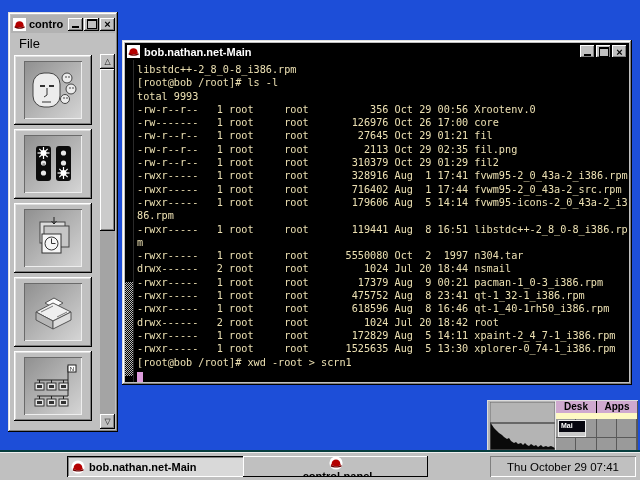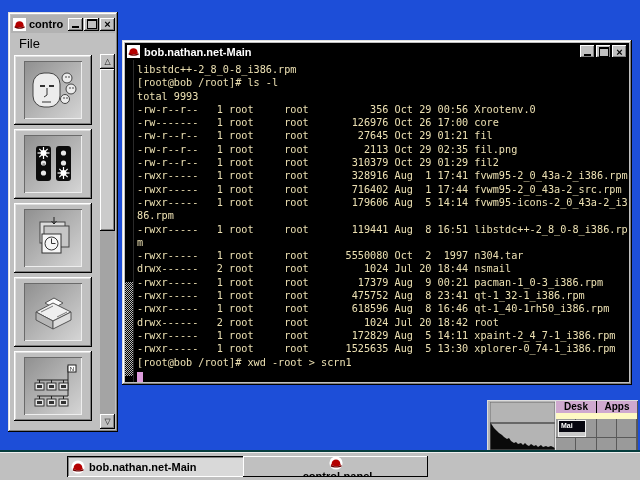--- a/index.html
+++ b/index.html
@@ -329,15 +329,16 @@
     <div class="tb-btn raised-thin task2">
       <span>
         <svg class="rh" width="14" height="14" viewBox="0 0 16 16">
             <circle cx="8" cy="8" r="7.5" fill="#fff"></circle>
             <path d="M3 9c0-3.2 2.2-5 5-5s5 1.8 5 5l.6 1.2c-2.4 1.8-9 1.8-11.6.2z" fill="#b40000"></path>
             <path d="M2.4 10.2c3.2 1.9 8.6 1.9 11.6 0l.6 1.4c-3.6 2.2-9.4 2.2-12.8 0z" fill="#6e0000"></path>
           </svg>
       </span>
       <span class="lbl">control-panel</span>
     </div>
+    <div class="clock">Thu October 29 07:41</div>
   </div>
 
 </div>
 
 </body></html>

